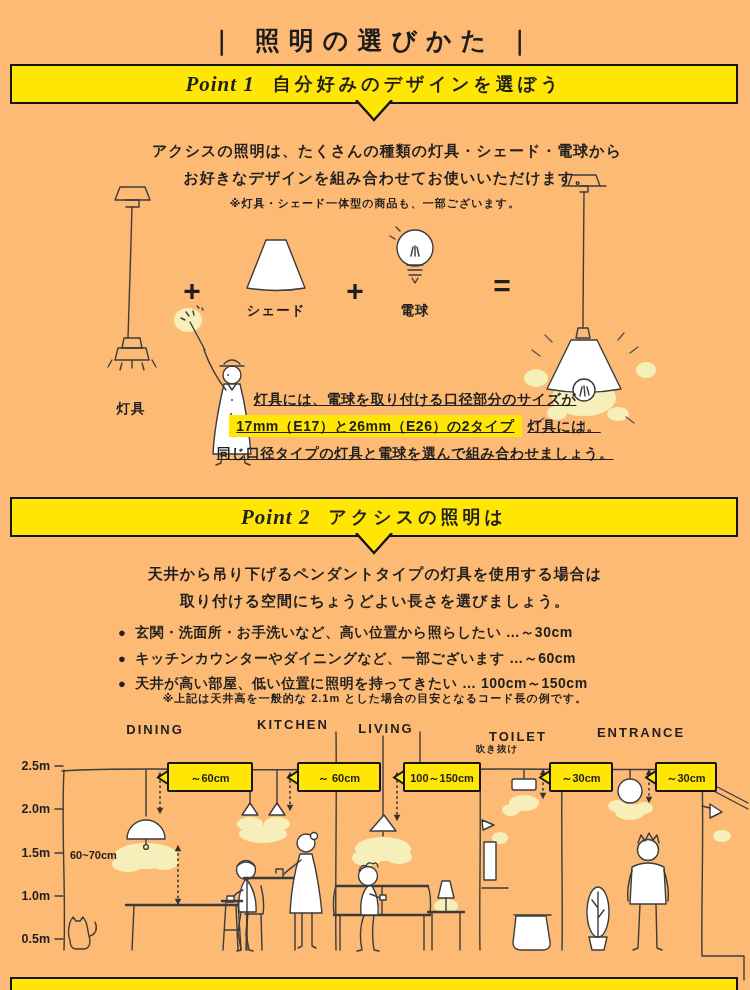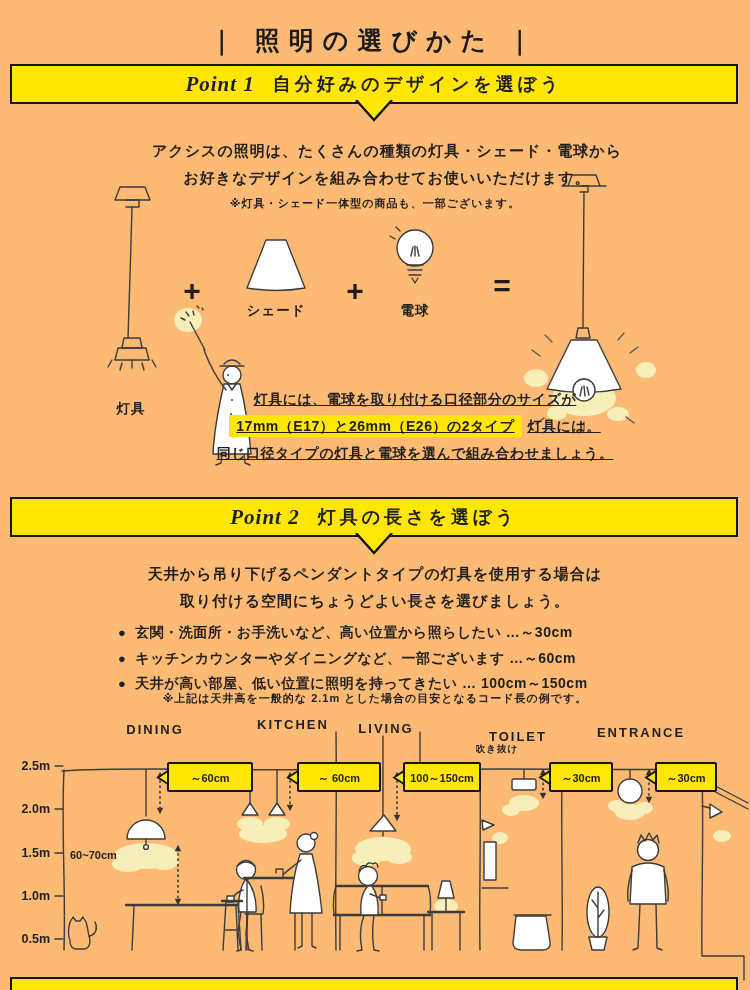--- a/index.html
+++ b/index.html
@@ -143,21 +143,21 @@
   </svg>
 
   <div class="socket-text">
     <p>灯具には、電球を取り付ける口径部分のサイズが</p>
     <p><span class="hl">17mm（E17）と26mm（E26）の2タイプ</span><span>灯具には。</span></p>
     <p>同じ口径タイプの灯具と電球を選んで組み合わせましょう。</p>
   </div>
 
   <div class="banner" id="banner2">
     <span class="pt">Point 2</span>
-    <span class="hd">灯具の長さを選ぼう</span>
+    <span class="hd">アクシスの照明は</span>
     <svg class="notch" viewBox="0 0 42 22">
       <polygon points="3,0 39,0 21,20" fill="var(--accent,#ffe604)"></polygon>
       <path d="M3,0 L21,20 L39,0" fill="none" stroke="#151515" stroke-width="2.4"></path>
     </svg>
   </div>
 
   <div class="intro" id="intro2">
     <div>天井から吊り下げるペンダントタイプの灯具を使用する場合は</div>
     <div>取り付ける空間にちょうどよい長さを選びましょう。</div>
   </div>

